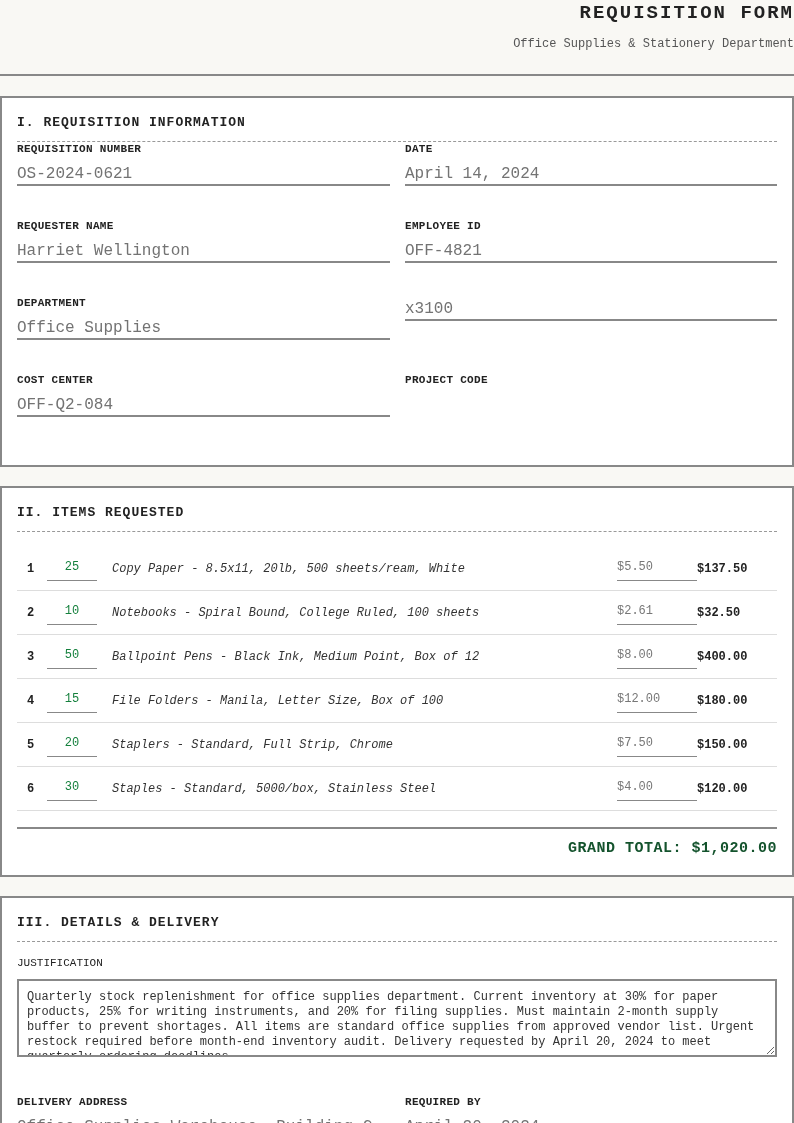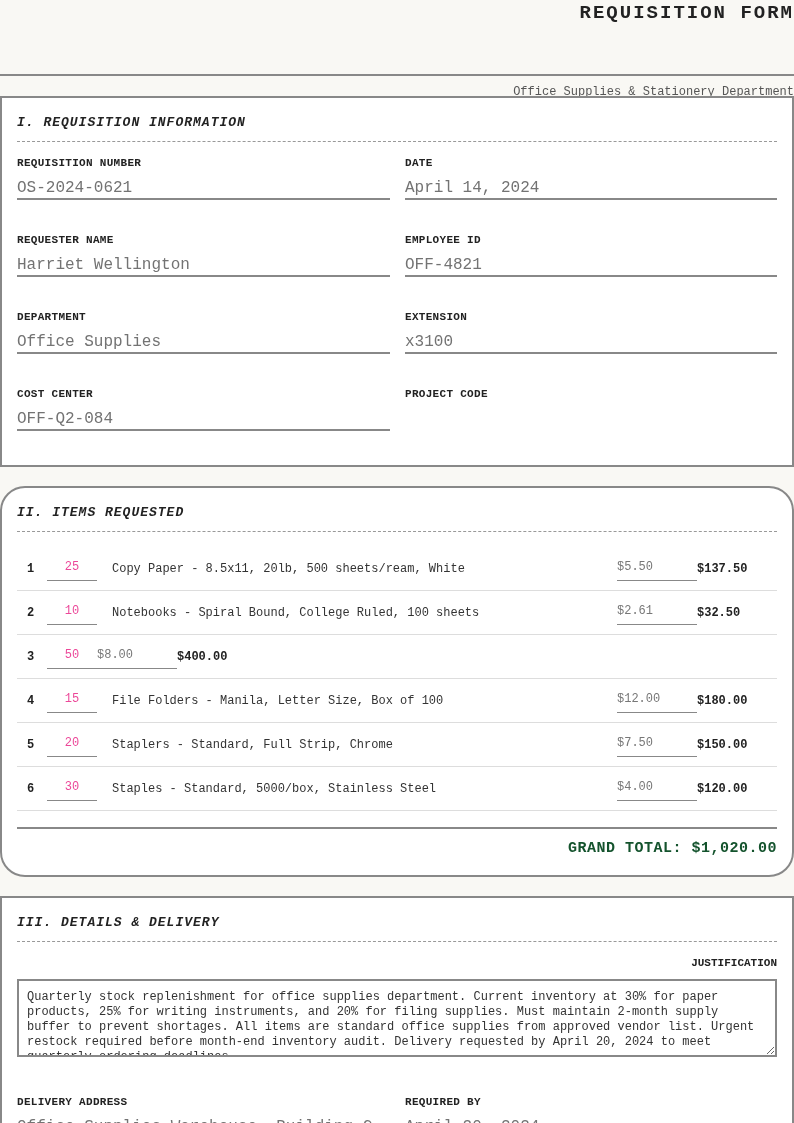--- a/index.html
+++ b/index.html
@@ -14,43 +14,42 @@
       border-bottom: 2px solid #888;
       text-align: right;
       position: relative;
     }
     .header .title {
       position: absolute; left: 0; right: 0; top: 2px;
       font-size: 19px; font-weight: bold; letter-spacing: 2px; color: #222;
     }
     .header .subtitle {
       position: absolute; left: 0; right: 0; top: 37px;
-      font-size: 12px; color: #555; margin-top: 48px;
+      font-size: 12px; color: #555;
     }
     .panel {
       position: absolute; left: 0; width: 794px;
       background: #fff;
       border: 2px solid #888;
       padding: 0 15px;
     }
     .panel-1 { top: 96px; height: 371px; }
-    .panel-2 { top: 486px; height: 391px; border-radius: 25px; }
+    .panel-2 { top: 486px; height: 391px; }
     .panel-3 { top: 896px; height: 240px; }
     .section-title {
       font-size: 13px; font-weight: bold; letter-spacing: 1px;
       padding-top: 17px; height: 44px;
       border-bottom: 1px dashed #999;
       color: #222;
-      font-style: italic;
     }
     .field-grid {
       display: grid;
       grid-template-columns: 373px 372px;
       column-gap: 15px;
-      margin-top: 15px;
+      margin-top: 1px;
     }
     .field { height: 77px; }
     .field-label {
       font-size: 11px; font-weight: bold; color: #222; letter-spacing: 0.3px;
       height: 19px;
     }
     .field-value {
       font-size: 16px; color: #737373;
       height: 24px; line-height: 18px; padding-top: 3px;
       border-bottom: 2px solid #888;
@@ -58,38 +57,38 @@
     .items { margin-top: 15px; }
     .item-row {
       height: 44px;
       border-bottom: 1px solid #ddd;
       display: flex; align-items: center;
       font-size: 12px;
       position: relative;
     }
     .item-num { width: 30px; padding-left: 10px; font-weight: bold; color: #222; }
     .item-qty {
-      width: 50px; text-align: center; color: #ec4899;
+      width: 50px; text-align: center; color: #15803d;
       border-bottom: 1px solid #888; height: 22px; line-height: 16px;
       margin-top: 2px;
     }
-    .item-desc { margin-left: 15px; color: #333; flex: 1; }
+    .item-desc { margin-left: 15px; color: #333; flex: 1; font-style: italic; }
     .item-price {
       width: 80px; text-align: left; color: #777;
       border-bottom: 1px solid #888; height: 22px; line-height: 16px;
       padding-right: 2px; margin-top: 2px;
     }
     .item-total { width: 80px; text-align: left; font-weight: bold; color: #222; }
     .grand-total-rule { margin-top: 16px; border-top: 2px solid #888; }
     .grand-total {
       text-align: right; font-size: 15px; font-weight: bold; color: #14532d;
       letter-spacing: 0.5px; padding-top: 11px;
     }
     .just-label {
-      font-size: 11px; font-weight: bold; margin-top: 15px; height: 22px; color: #222; text-align: right;
+      font-size: 11px; font-weight: normal; margin-top: 15px; height: 22px; color: #222;
     }
     .just-box {
       width: 760px; height: 78px;
       border: 2px solid #888;
       font-family: "Liberation Mono", "DejaVu Sans Mono", monospace;
       font-size: 12px; color: #333; line-height: 15px;
       padding: 9px 8px;
       resize: vertical; overflow: hidden;
       background: #fff;
     }
@@ -127,21 +126,20 @@
     </div>
     <div class="field">
       <div class="field-label">EMPLOYEE ID</div>
       <div class="field-value">OFF-4821</div>
     </div>
     <div class="field">
       <div class="field-label">DEPARTMENT</div>
       <div class="field-value">Office Supplies</div>
     </div>
     <div class="field">
-      <div class="field-label">EXTENSION</div>
       <div class="field-value">x3100</div>
     </div>
     <div class="field">
       <div class="field-label">COST CENTER</div>
       <div class="field-value">OFF-Q2-084</div>
     </div>
     <div class="field">
       <div class="field-label">PROJECT CODE</div>
     </div>
   </div>
@@ -160,20 +158,21 @@
     <div class="item-row">
       <span class="item-num">2</span>
       <span class="item-qty">10</span>
       <span class="item-desc">Notebooks - Spiral Bound, College Ruled, 100 sheets</span>
       <span class="item-price">$2.61</span>
       <span class="item-total">$32.50</span>
     </div>
     <div class="item-row">
       <span class="item-num">3</span>
       <span class="item-qty">50</span>
+      <span class="item-desc">Ballpoint Pens - Black Ink, Medium Point, Box of 12</span>
       <span class="item-price">$8.00</span>
       <span class="item-total">$400.00</span>
     </div>
     <div class="item-row">
       <span class="item-num">4</span>
       <span class="item-qty">15</span>
       <span class="item-desc">File Folders - Manila, Letter Size, Box of 100</span>
       <span class="item-price">$12.00</span>
       <span class="item-total">$180.00</span>
     </div>

